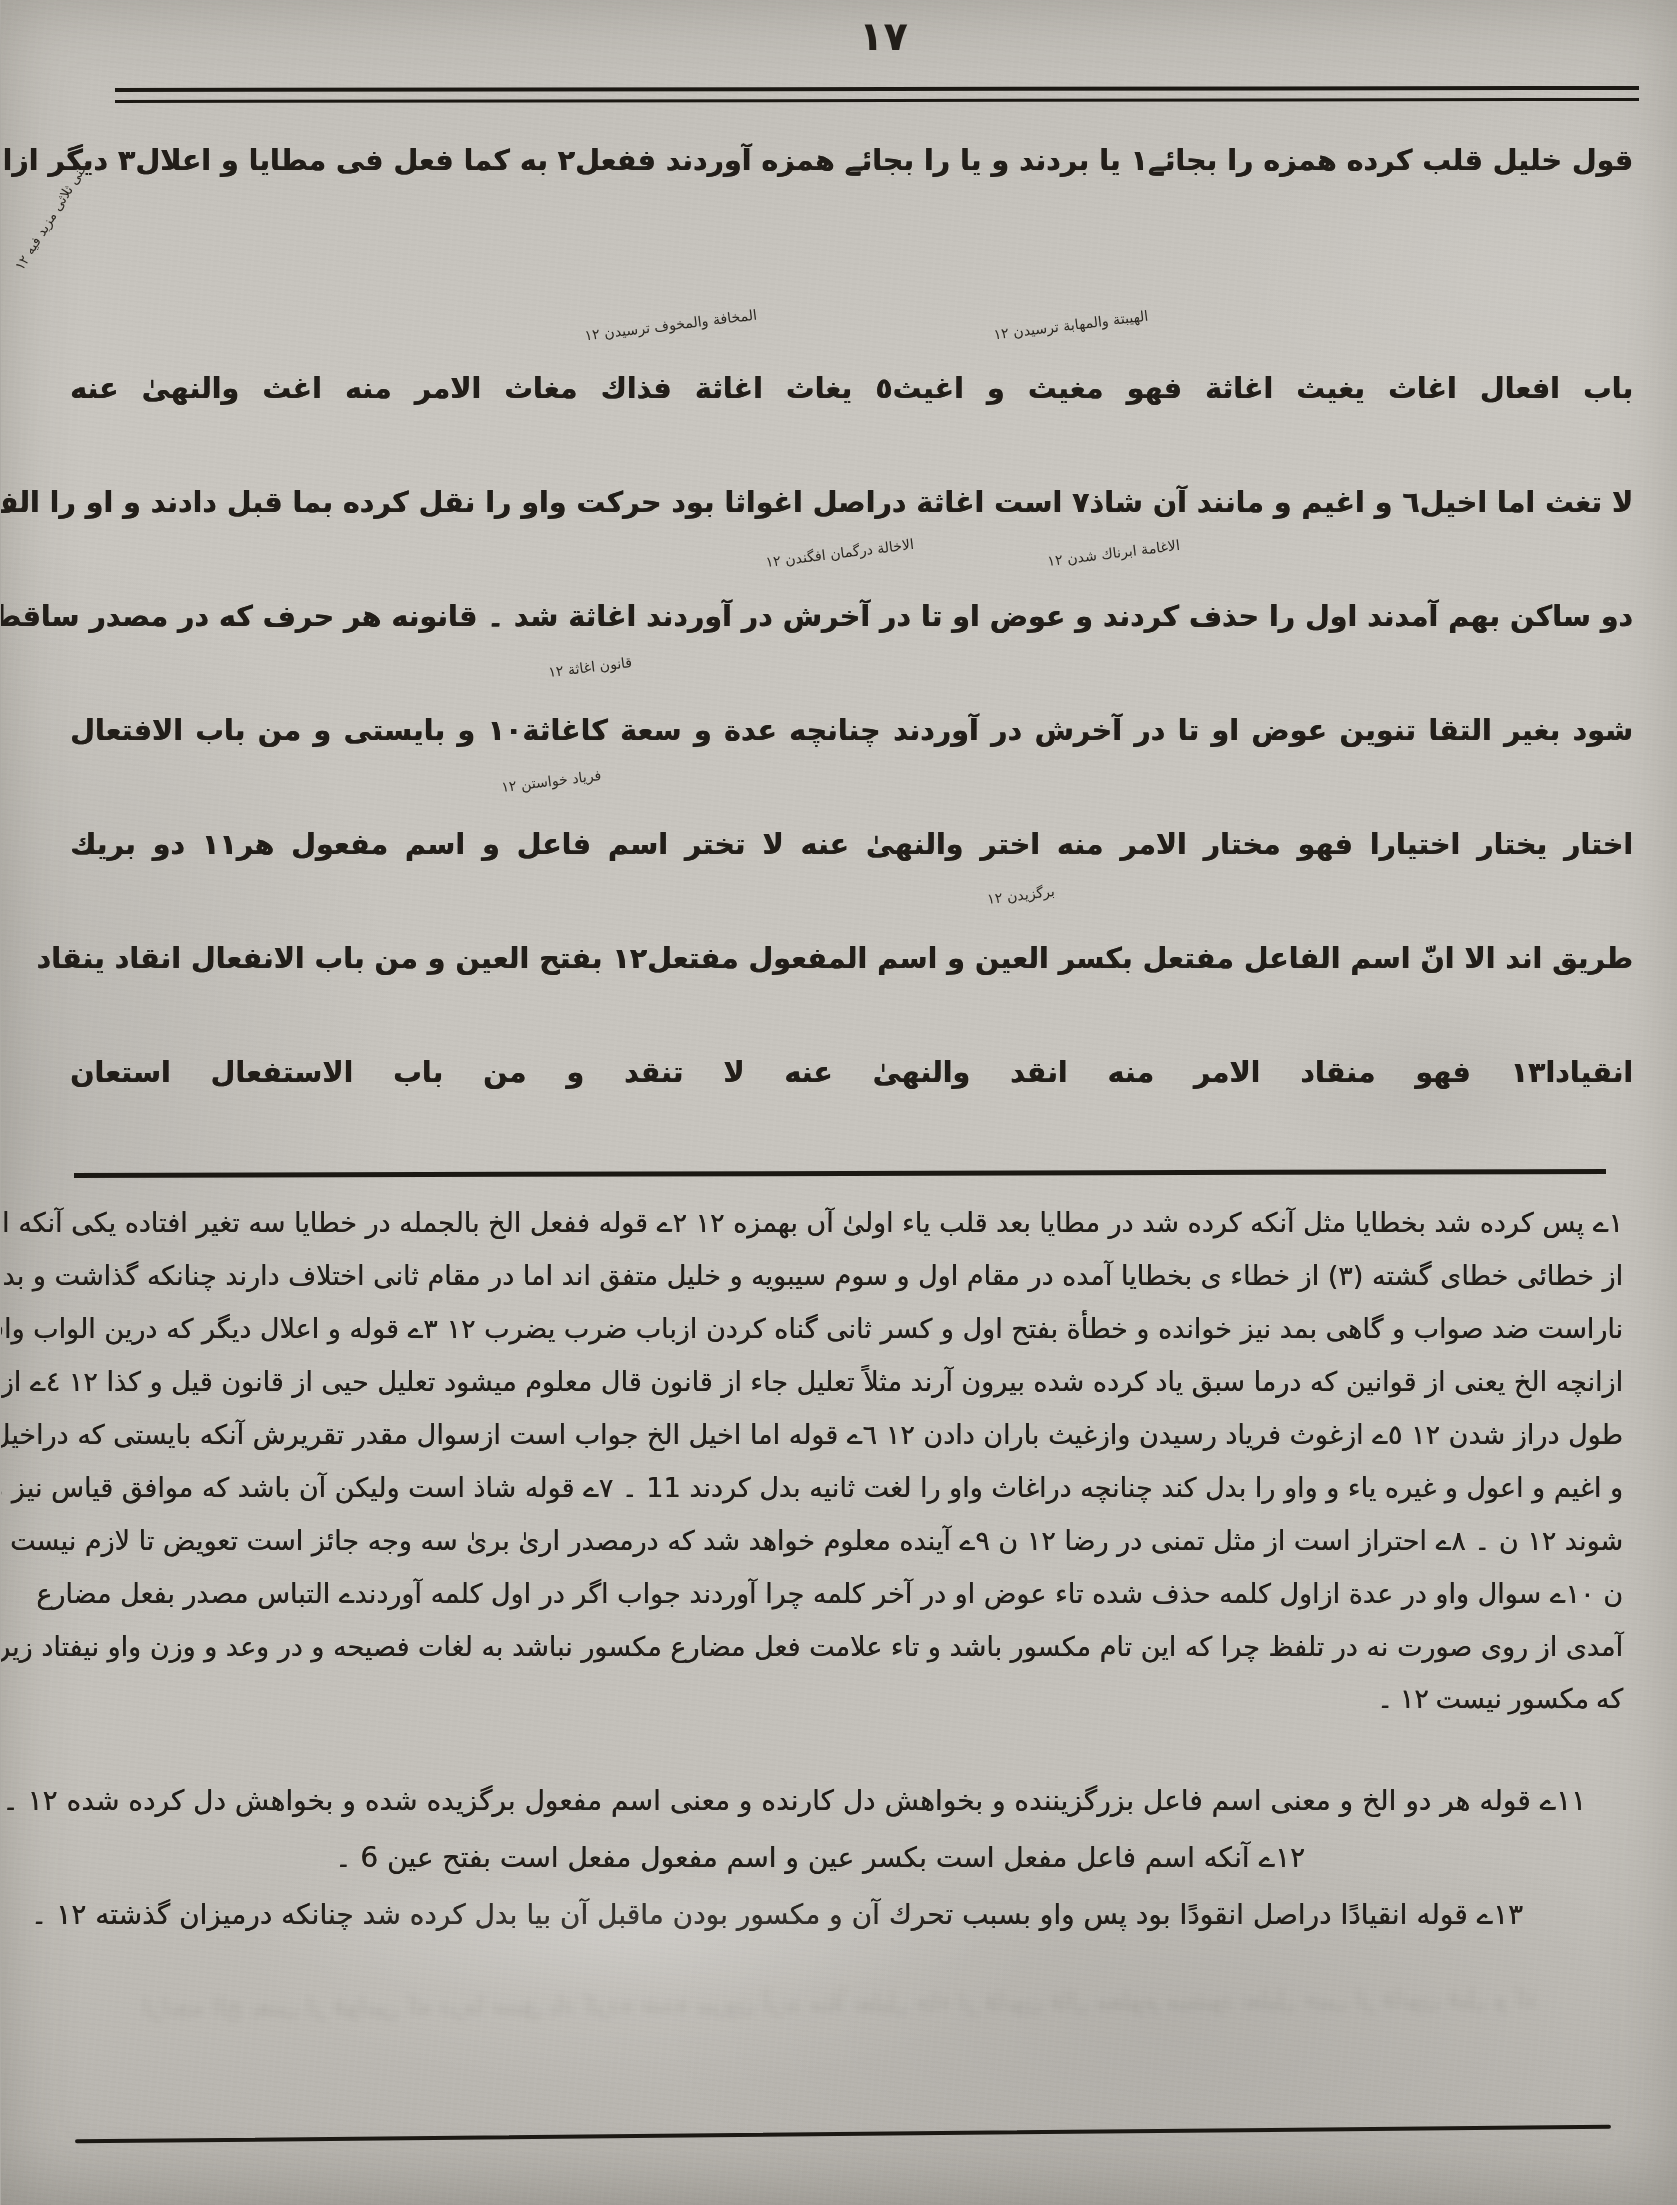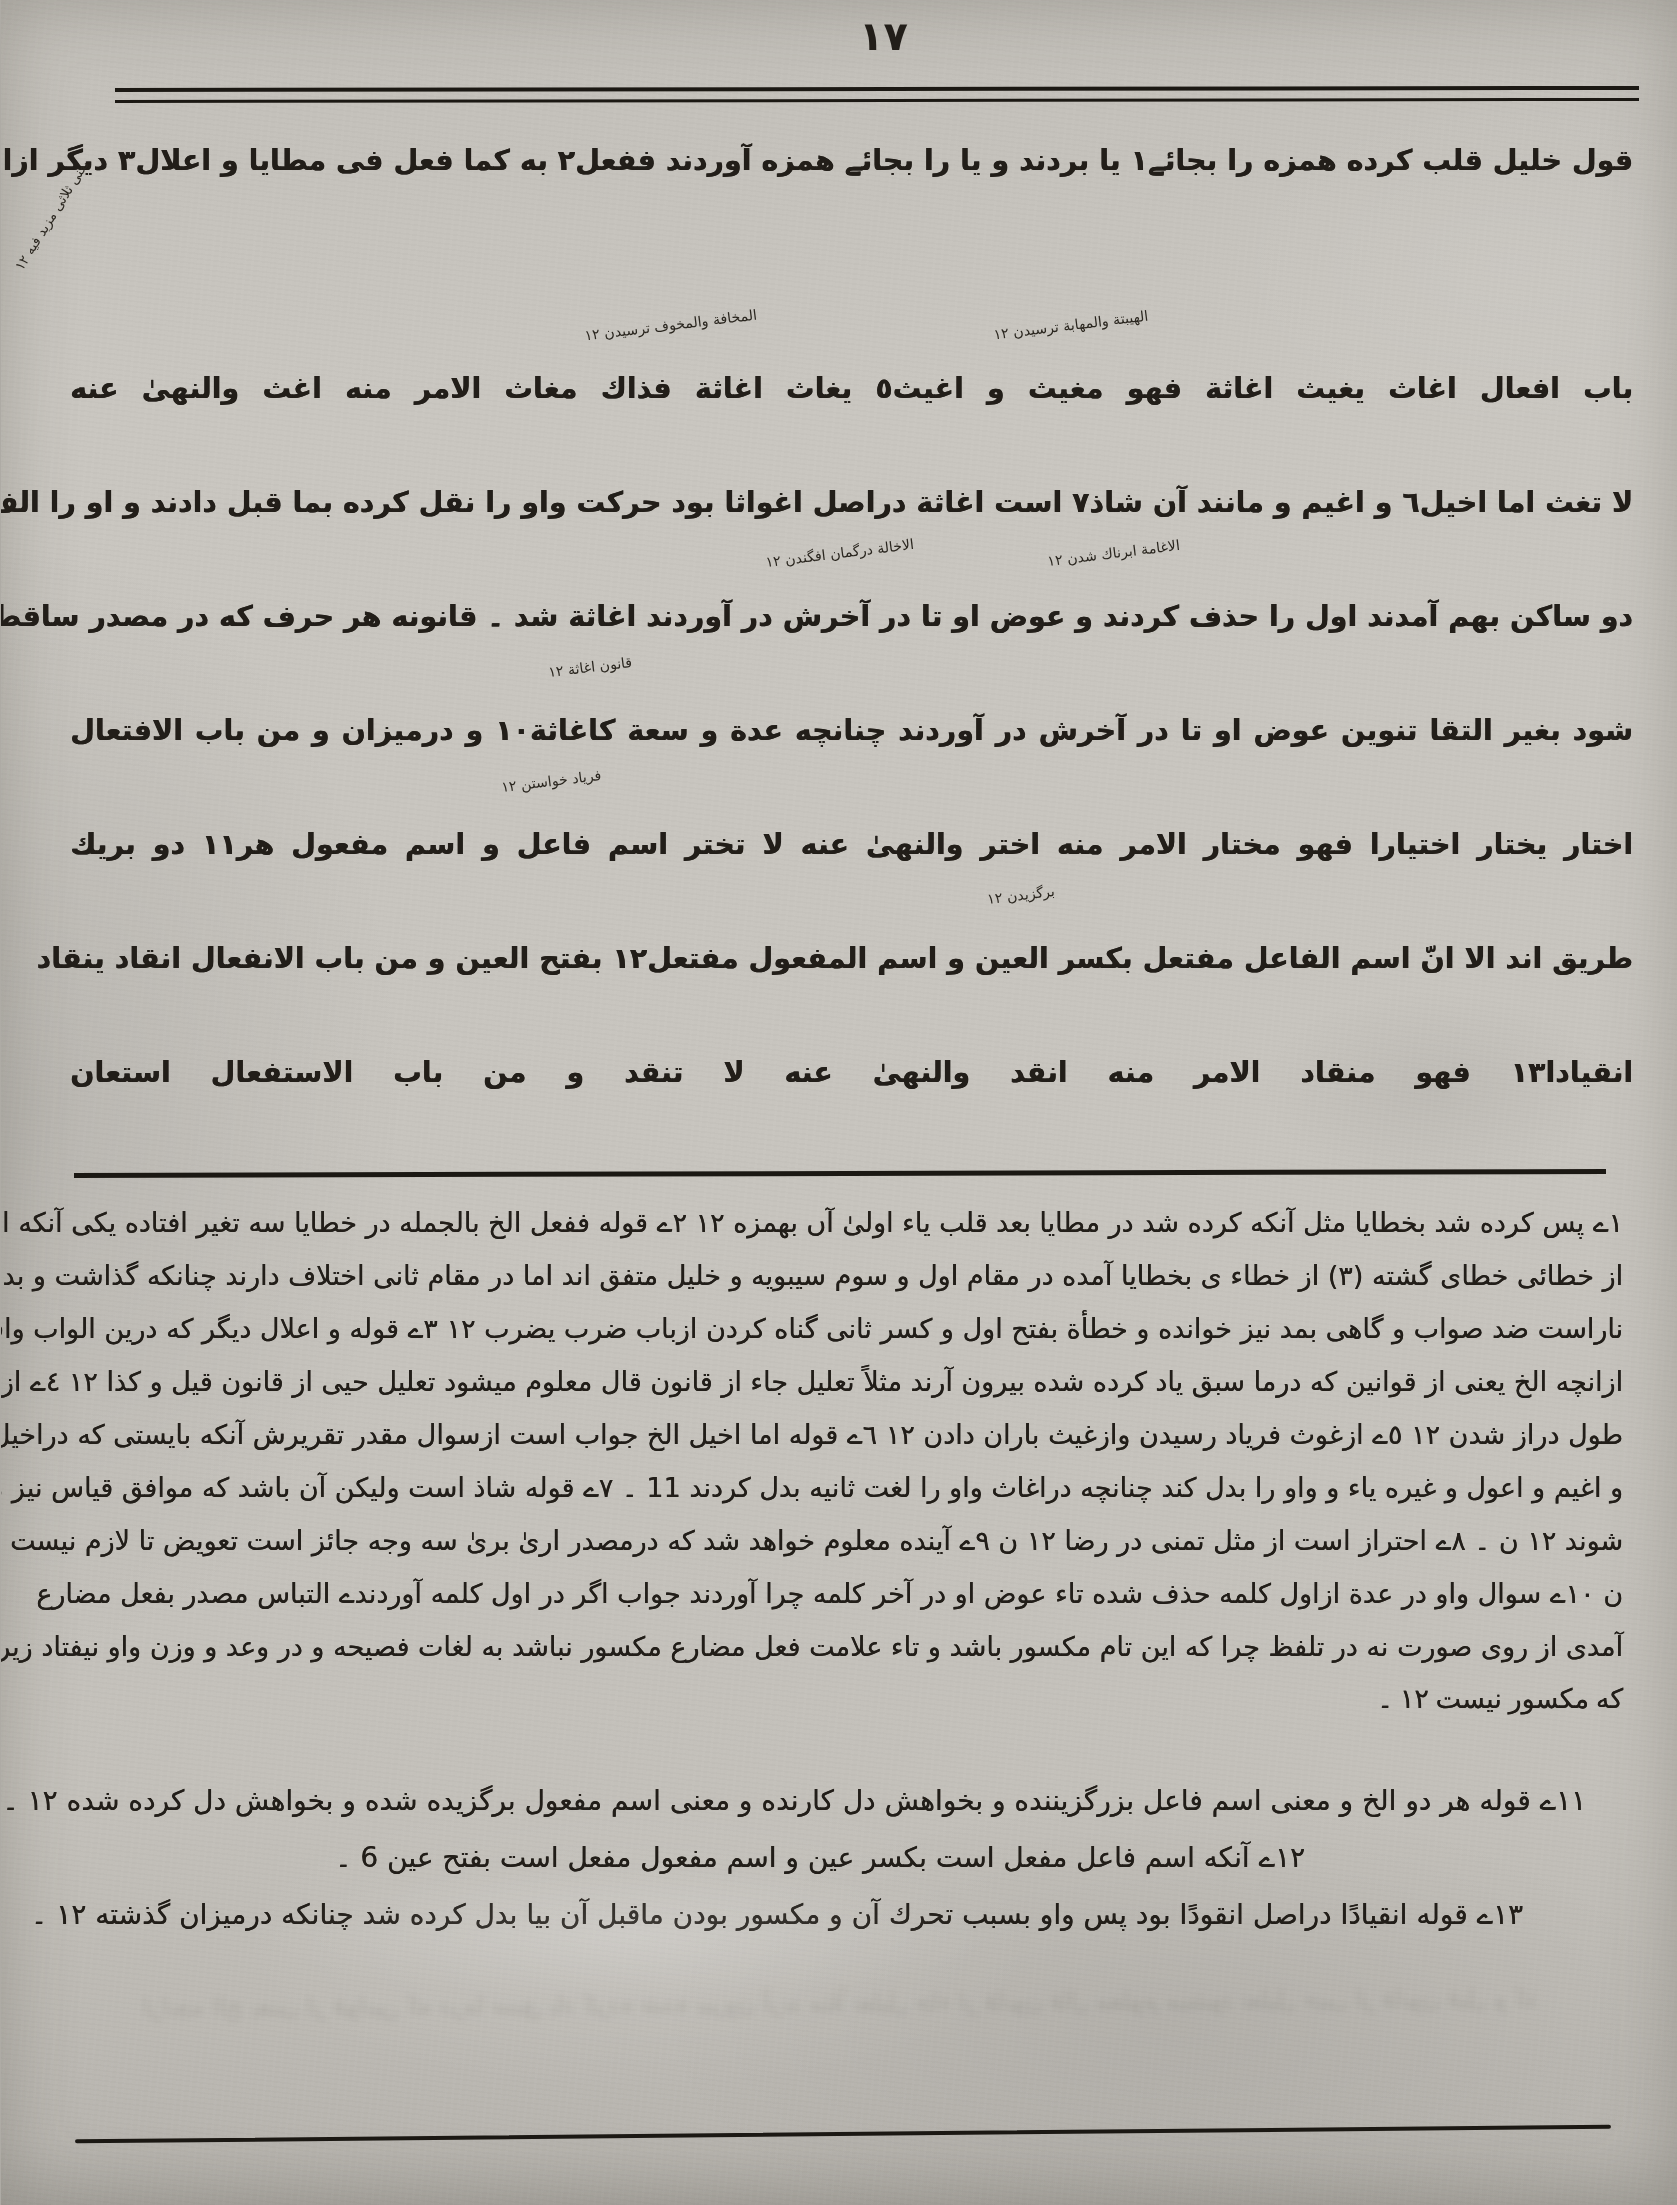--- a/index.html
+++ b/index.html
@@ -137,21 +137,21 @@
       <div class="main-line">
         <div class="row-text">لا تغث اما اخيل٦ و اغيم و مانند آن شاذ٧ است اغاثة دراصل اغواثا بود حركت واو را نقل كرده بما قبل دادند و او را الف كردند بعد٩</div>
         <span class="gloss" style="right: 46%;">الاخالة درگمان افگندن ١٢</span>
         <span class="gloss" style="right: 29%;">الاغامة ابرناك شدن ١٢</span>
       </div>
       <div class="main-line">
         <div class="row-text">دو ساكن بهم آمدند اول را حذف كردند و عوض او تا در آخرش در آوردند اغاثة شد ۔ قانونه هر حرف كه در مصدر ساقط</div>
         <span class="gloss" style="right: 64%;">قانون اغاثة ١٢</span>
       </div>
       <div class="main-line">
-        <div class="row-text">شود بغير التقا تنوين عوض او تا در آخرش در آوردند چنانچه عدة و سعة كاغاثة١٠ و درميزان و من باب الافتعال</div>
+        <div class="row-text">شود بغير التقا تنوين عوض او تا در آخرش در آوردند چنانچه عدة و سعة كاغاثة١٠ و بايستى و من باب الافتعال</div>
         <span class="gloss" style="right: 66%;">فرياد خواستن ١٢</span>
       </div>
       <div class="main-line">
         <div class="row-text">اختار يختار اختيارا فهو مختار الامر منه اختر والنهىٰ عنه لا تختر اسم فاعل و اسم مفعول هر١١ دو بريك</div>
         <span class="gloss" style="right: 37%;">برگزيدن ١٢</span>
       </div>
       <div class="main-line">
         <div class="row-text">طريق اند الا انّ اسم الفاعل مفتعل بكسر العين و اسم المفعول مفتعل١٢ بفتح العين و من باب الانفعال انقاد ينقاد</div>
       </div>
       <div class="main-line">

